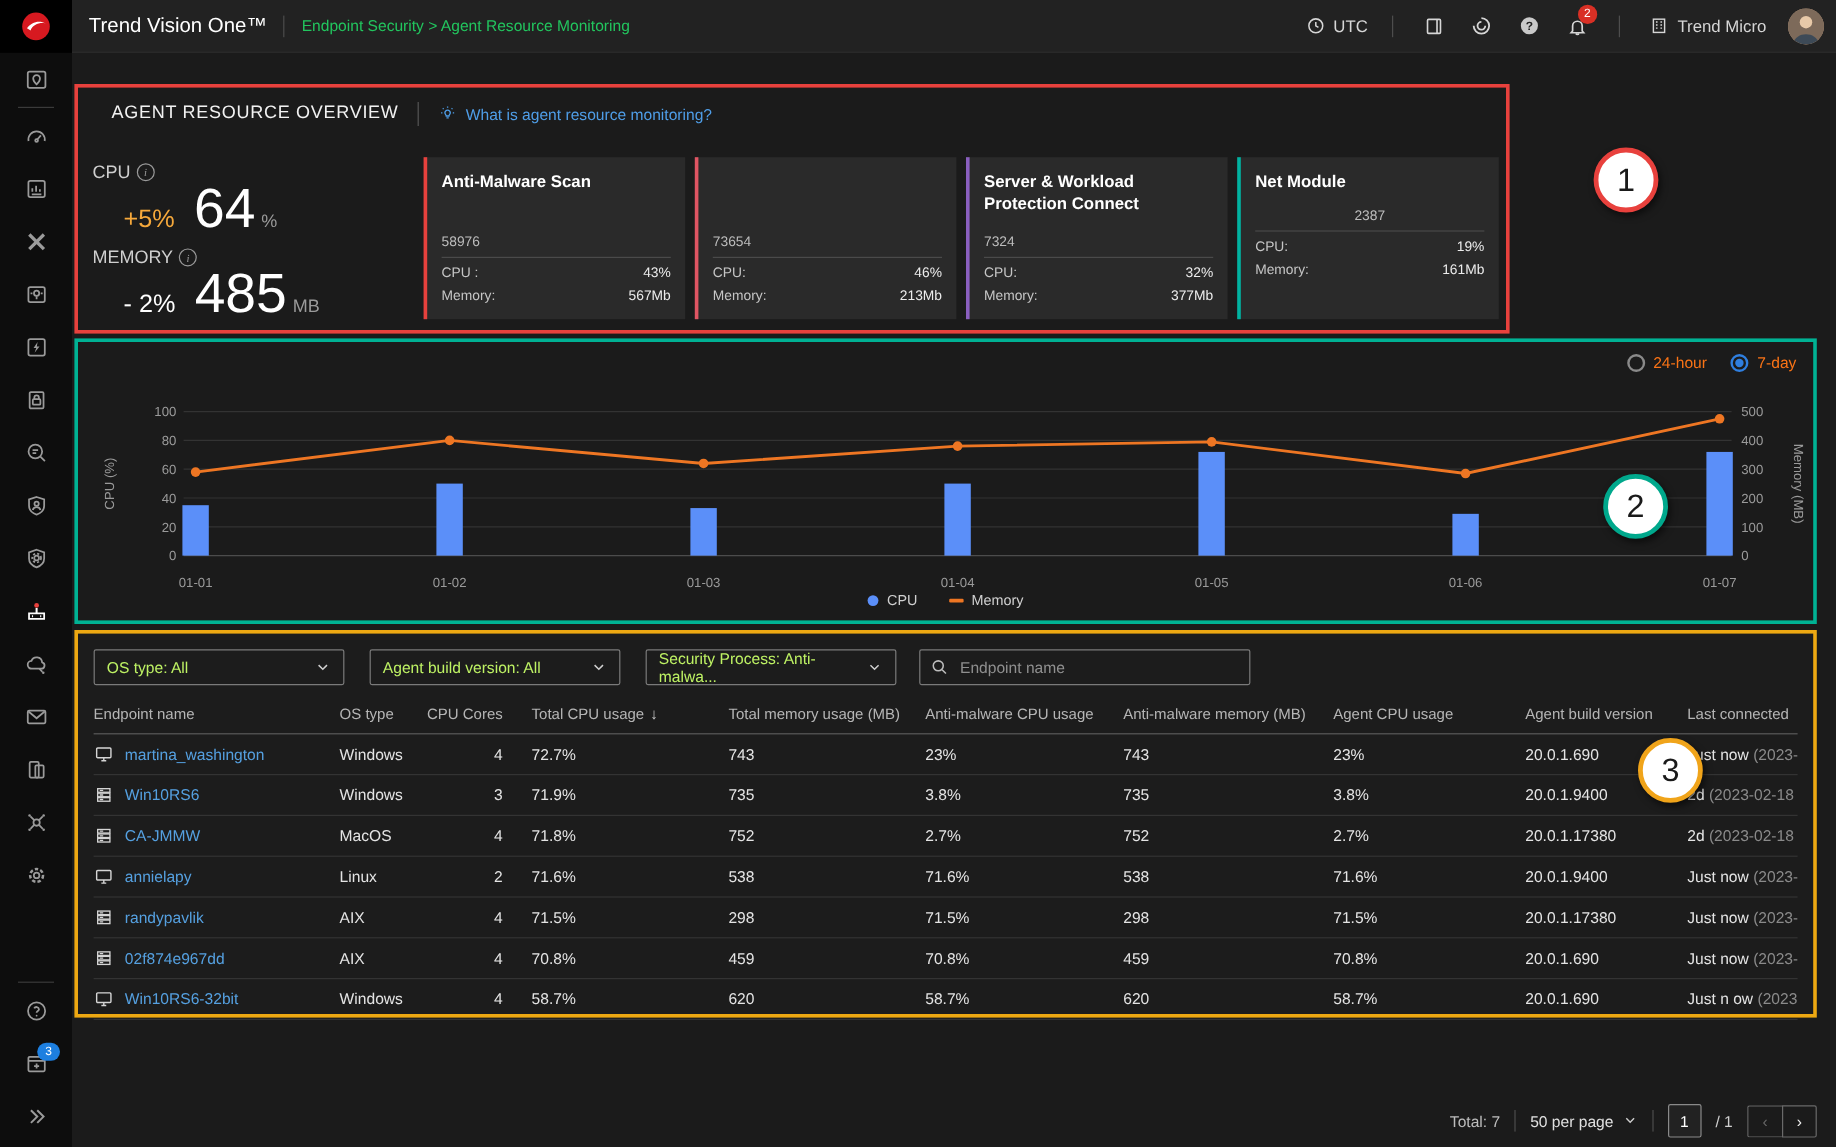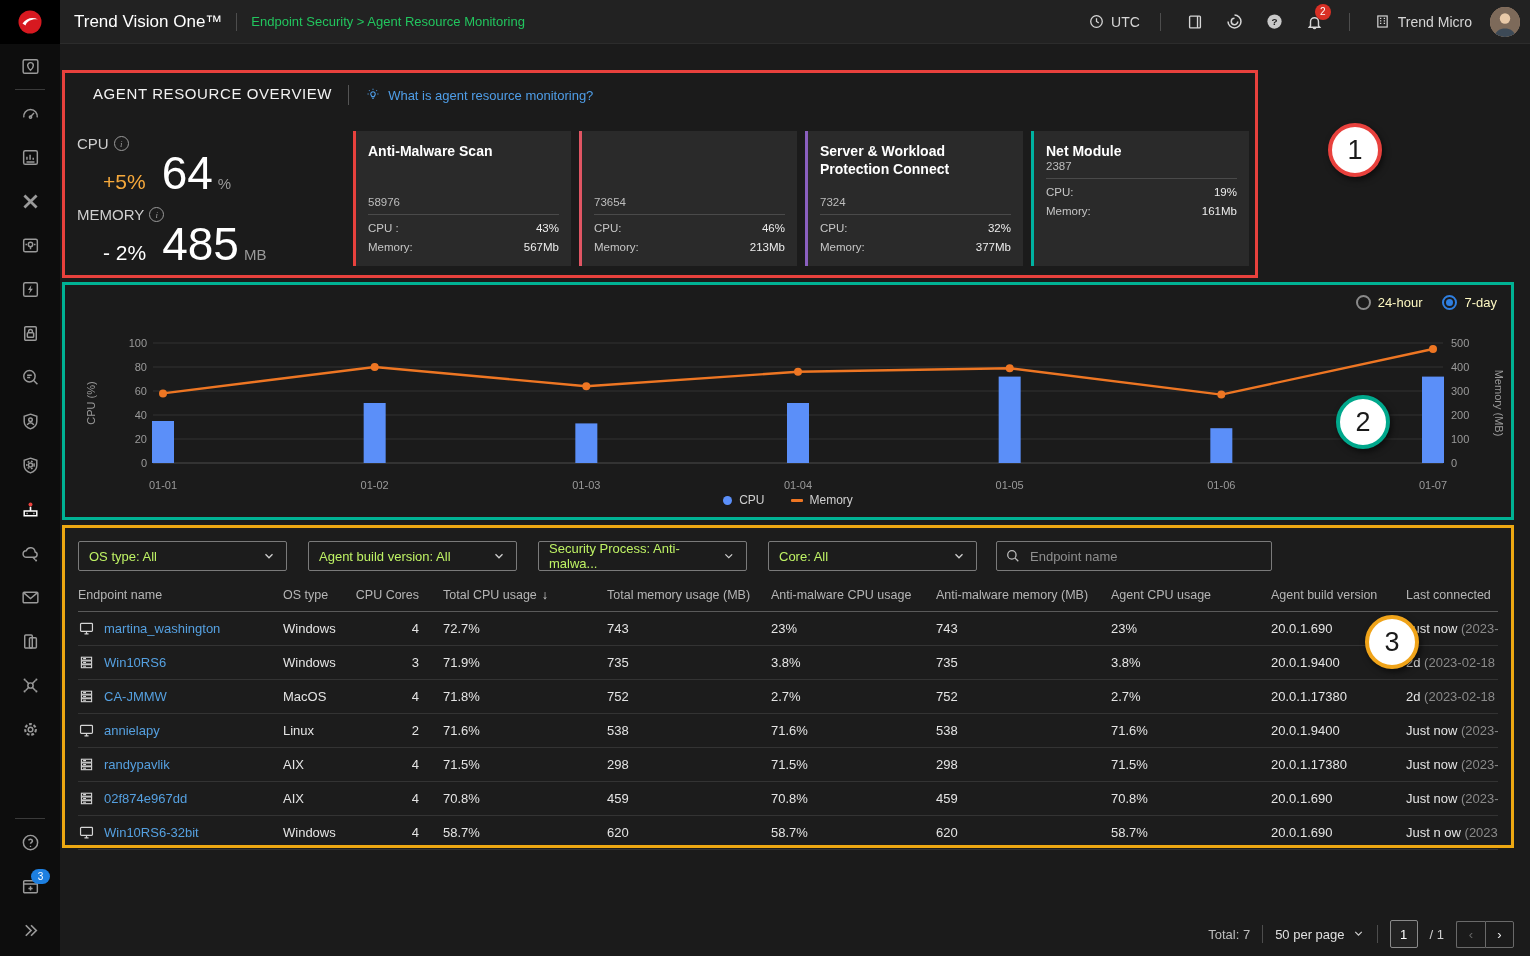--- a/index.html
+++ b/index.html
@@ -42,28 +42,28 @@
   .stat-row{display:flex;align-items:baseline;margin:-6px 0 2px 0;}
   .delta{font-size:21px;margin-left:26px;color:#fff;}
   .delta.up{color:#f5a83b;}
   .big{font-size:46px;color:#fff;margin-left:16px;}
   .unit{font-size:15px;color:#9a9a9a;margin-left:5px;}
   .cards{position:absolute;left:288px;top:58px;display:flex;gap:8px;}
   .card{width:218px;height:135px;background:#2a2a2a;border-left:3px solid #888;box-sizing:border-box;padding:11px 12px 9px 12px;display:flex;flex-direction:column;}
   .card-title{font-size:14px;font-weight:bold;color:#fff;line-height:1.3;}
   .card-count{font-size:11.5px;color:#bdbdbd;}
   .card:not(.packed) .card-count{margin-top:auto;}
-  .card.packed .card-count{margin-top:0;}
+  .card.packed .card-count{margin-top:14px;text-align:center;}
   .card-hr{border:0;border-top:1px solid #4a4a4a;margin:6px 0 4px 0;}
   .kv{display:flex;justify-content:space-between;font-size:11.5px;color:#c6c6c6;line-height:1.65;}
   .kv .v{color:#ececec;}
 
   
   .sec2{position:absolute;left:2px;top:238px;width:1452px;height:238px;border:3px solid #00b294;background:#1b1b1b;box-sizing:border-box;}
-  .range{position:absolute;top:10px;right:14px;display:flex;gap:20px;align-items:flex-start;font-size:13px;color:#fef9c3;}
+  .range{position:absolute;top:10px;right:14px;display:flex;gap:20px;align-items:flex-start;font-size:13px;color:#f97316;}
   .range-opt{display:flex;align-items:center;gap:7px;cursor:pointer;}
   .radio{width:15px;height:15px;border:2px solid #8a8a8a;border-radius:50%;box-sizing:border-box;display:inline-flex;align-items:center;justify-content:center;}
   .radio.checked{border-color:#2f7fe0;}
   .radio.checked i{width:7px;height:7px;border-radius:50%;background:#2f7fe0;display:block;}
   #chart-svg{position:absolute;left:0;top:42px;}
   .tick{fill:#9a9a9a;font-size:11px;}
   .legend{position:absolute;bottom:10px;left:0;width:100%;display:flex;justify-content:center;gap:26px;font-size:12px;color:#d0d0d0;}
   .legend-item{display:flex;align-items:center;gap:7px;cursor:pointer;}
   .lg-dot{width:9px;height:9px;border-radius:50%;display:inline-block;}
   .lg-dash{width:12px;height:3px;display:inline-block;border-radius:1px;}
@@ -481,26 +481,20 @@
           <svg width="14" height="14" viewBox="0 0 20 20" fill="none" stroke="#cfcfcf" stroke-width="1.8">
               <path d="M5 7.5l5 5 5-5"></path>
             </svg>
         </div>
         <div class="dd">
           <span>Security Process: Anti-malwa...</span>
           <svg width="14" height="14" viewBox="0 0 20 20" fill="none" stroke="#cfcfcf" stroke-width="1.8">
               <path d="M5 7.5l5 5 5-5"></path>
             </svg>
         </div>
-        <div class="dd">
-          <span>Core: All</span>
-          <svg width="14" height="14" viewBox="0 0 20 20" fill="none" stroke="#cfcfcf" stroke-width="1.8">
-              <path d="M5 7.5l5 5 5-5"></path>
-            </svg>
-        </div>
         <div class="search">
           <svg width="16" height="16" viewBox="0 0 20 20" fill="none" stroke="#bdbdbd" stroke-width="1.6">
               <circle cx="8.6" cy="8.6" r="5.2"></circle>
               <path d="M12.6 12.6l4 4"></path>
             </svg>
           <input type="text" placeholder="Endpoint name" style="">
         </div>
       </div>
 
       <div class="grid-row thead">

